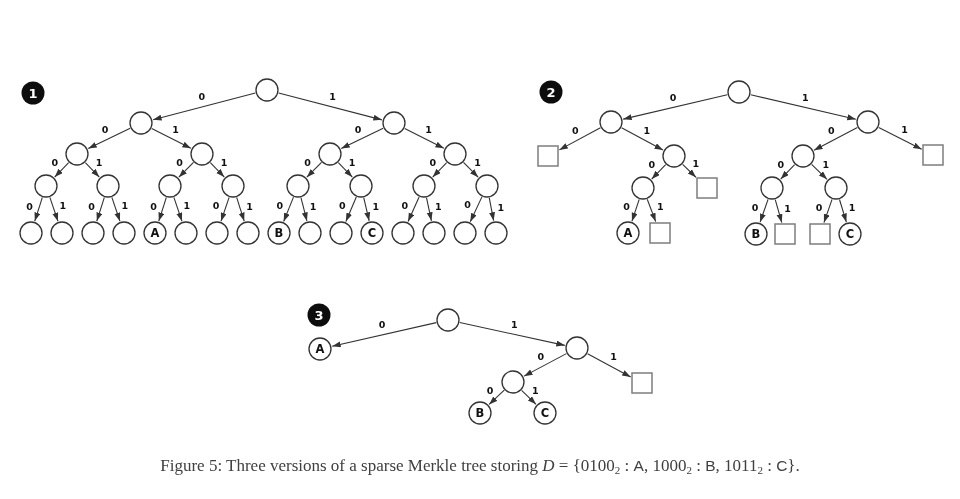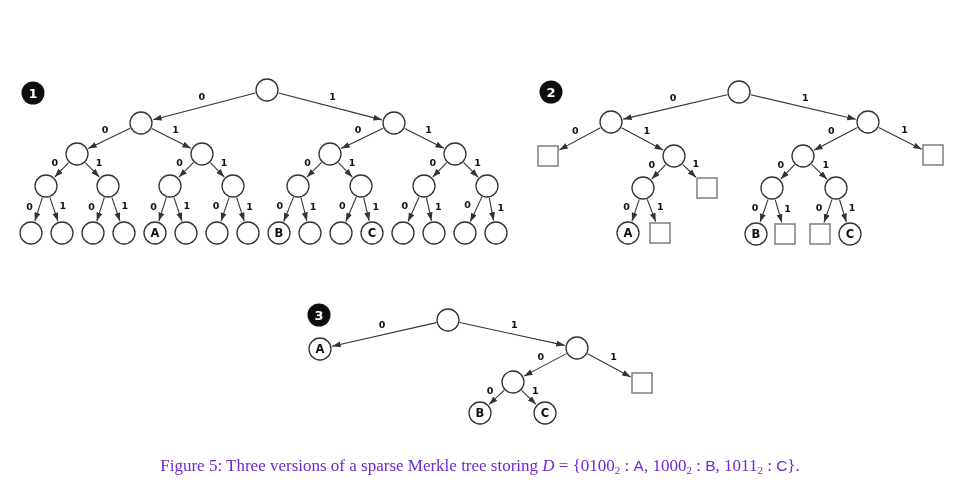--- a/index.html
+++ b/index.html
@@ -10,21 +10,21 @@
   .circle-node{fill:#ffffff;stroke:#333333;stroke-width:1.3;}
   .square-node{fill:#ffffff;stroke:#7e7e7e;stroke-width:1.5;}
   .node-label{font-family:"DejaVu Sans",sans-serif;font-weight:bold;font-size:11.5px;
               fill:#111111;text-anchor:middle;}
   .edge-label{font-family:"DejaVu Sans",sans-serif;font-weight:bold;font-size:9.5px;
               fill:#111111;text-anchor:middle;}
   .badge-bg{fill:#0d0d0d;}
   .badge-text{font-family:"DejaVu Sans",sans-serif;font-weight:bold;font-size:13px;
               fill:#ffffff;text-anchor:middle;}
   .caption{position:absolute;left:0;top:456px;width:960px;text-align:center;
-           font-size:17px;color:#6d28d9;}
+           font-size:17px;color:#404040;}
   .cap-r{font-style:normal;}
   .cap-i{font-style:italic;}
   .cap-sub{font-size:11px;vertical-align:-3px;}
   .cap-sf{font-family:"Liberation Sans",sans-serif;font-size:15.5px;}
 </style>
 </head>
 <body>
 
 <div class="page">
   <svg id="canvas" class="canvas" width="960" height="450" viewBox="0 0 960 450">

